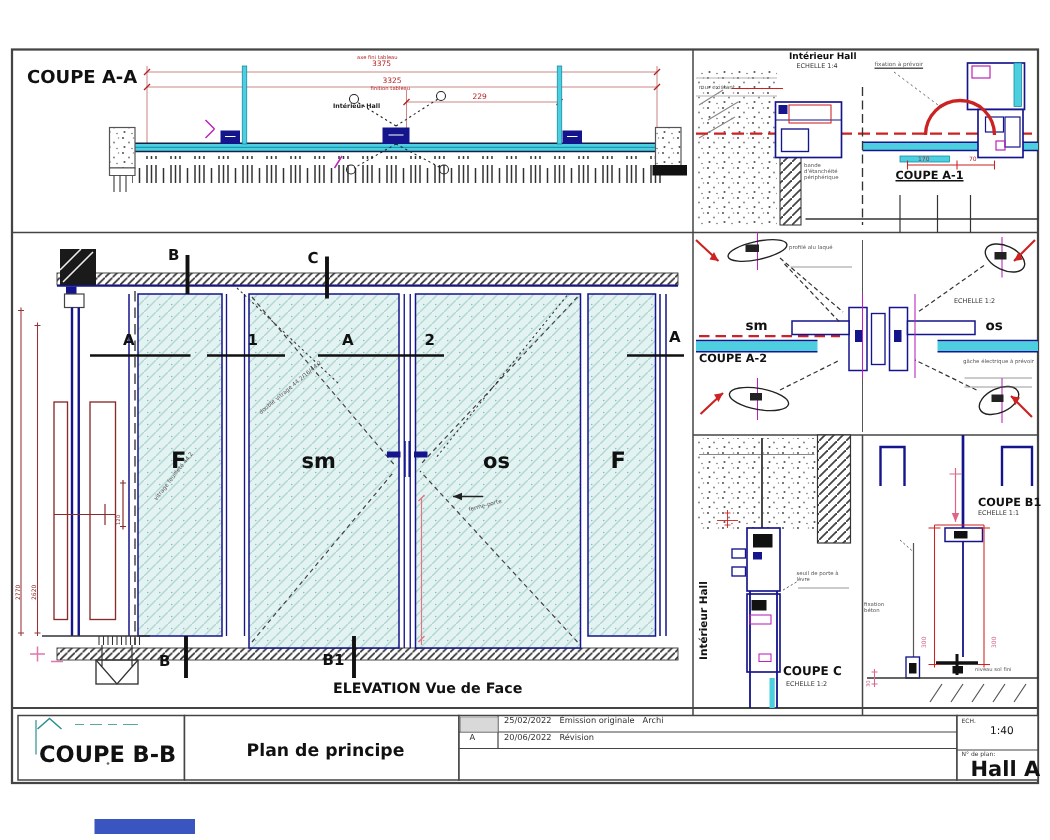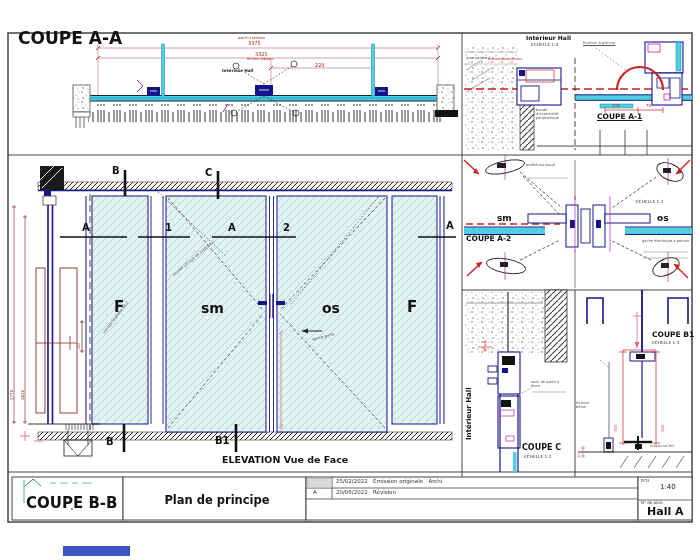--- a/index.html
+++ b/index.html
@@ -241,21 +241,21 @@
 
     <path d="M25,486 L33,479 L41,486" fill="none" stroke="#2a8f8f" stroke-width="1"></path>
     <path d="M24,480 V503" stroke="#2a8f8f" stroke-width="0.8"></path>
     <path d="M50,483 h6 m4,0 h8 m4,0 h6 m4,0 h10" stroke="#57a8a0" stroke-width="0.8"></path>
     <circle cx="72" cy="509" r="0.9" fill="#666"></circle>
   </g>
 
   <rect x="63" y="546" width="67" height="10" fill="#3a55c0"></rect>
 </svg>
 
-<div class="t bold" style="left:18px;top:30px;font-size:17px;">COUPE A-A</div>
+<div class="t bold" style="left:18px;top:45px;font-size:12px;">COUPE A-A</div>
 <div class="t red" style="left:238px;top:37px;font-size:3.5px;">axe fini tableau</div>
 <div class="t red" style="left:248px;top:41px;font-size:5px;">3375</div>
 <div class="t red" style="left:255px;top:52px;font-size:5px;">3325</div>
 <div class="t red" style="left:247px;top:57.5px;font-size:3.5px;">finition tableau</div>
 <div class="t red" style="left:315px;top:63px;font-size:5px;">229</div>
 <div class="t bold" style="left:222px;top:69px;font-size:4.2px;color:#222;">Intérieur Hall</div>
 
 <div class="t bold" style="left:526px;top:35px;font-size:6px;">Intérieur Hall</div>
 <div class="t" style="left:531px;top:42.5px;font-size:4.3px;color:#333;">ECHELLE 1:4</div>
 <div class="t bold under" style="left:597px;top:113px;font-size:7.5px;">COUPE A-1</div>
@@ -315,15 +315,15 @@
   <span>Archi</span>
 </div>
 <div class="t" style="left:313px;top:490px;font-size:5.5px;color:#333;">A</div>
 <div class="t" style="left:336px;top:490px;font-size:5.5px;color:#333;">
   <span>20/06/2022</span>&nbsp;&nbsp;
   <span>Révision</span>
 </div>
 <div class="t" style="left:641px;top:479px;font-size:4px;color:#333;">ECH.</div>
 <div class="t" style="left:660px;top:484px;font-size:7px;">1:40</div>
 <div class="t" style="left:641px;top:501px;font-size:4px;color:#333;">N° de plan:</div>
-<div class="t bold" style="left:647px;top:506px;font-size:11px;">Hall A</div>
+<div class="t bold" style="left:647px;top:506px;font-size:14px;">Hall A</div>
 
 </div>
 
 </body></html>

